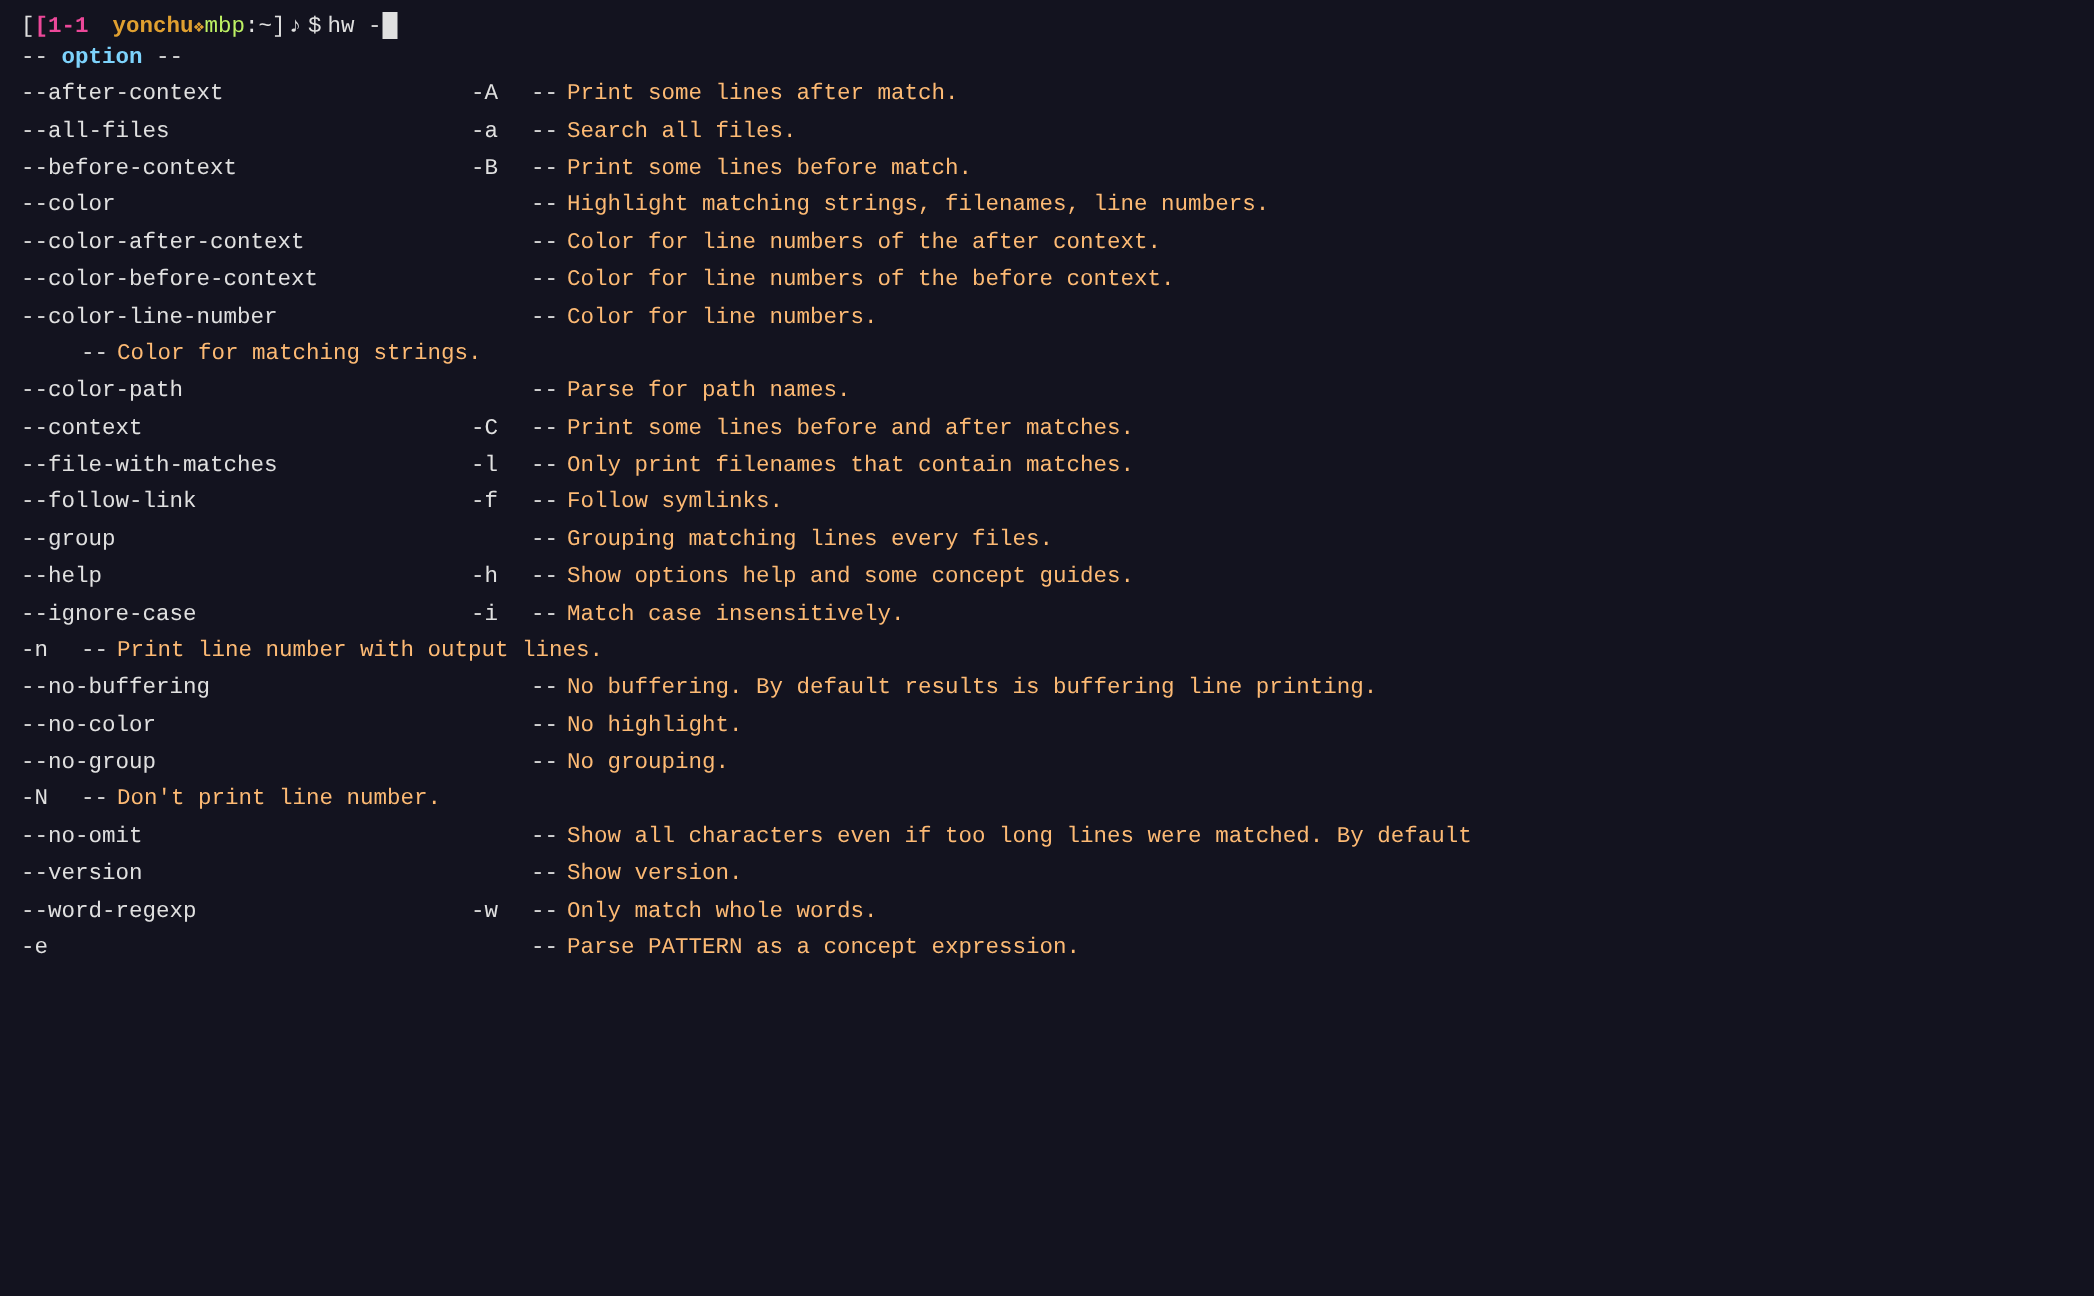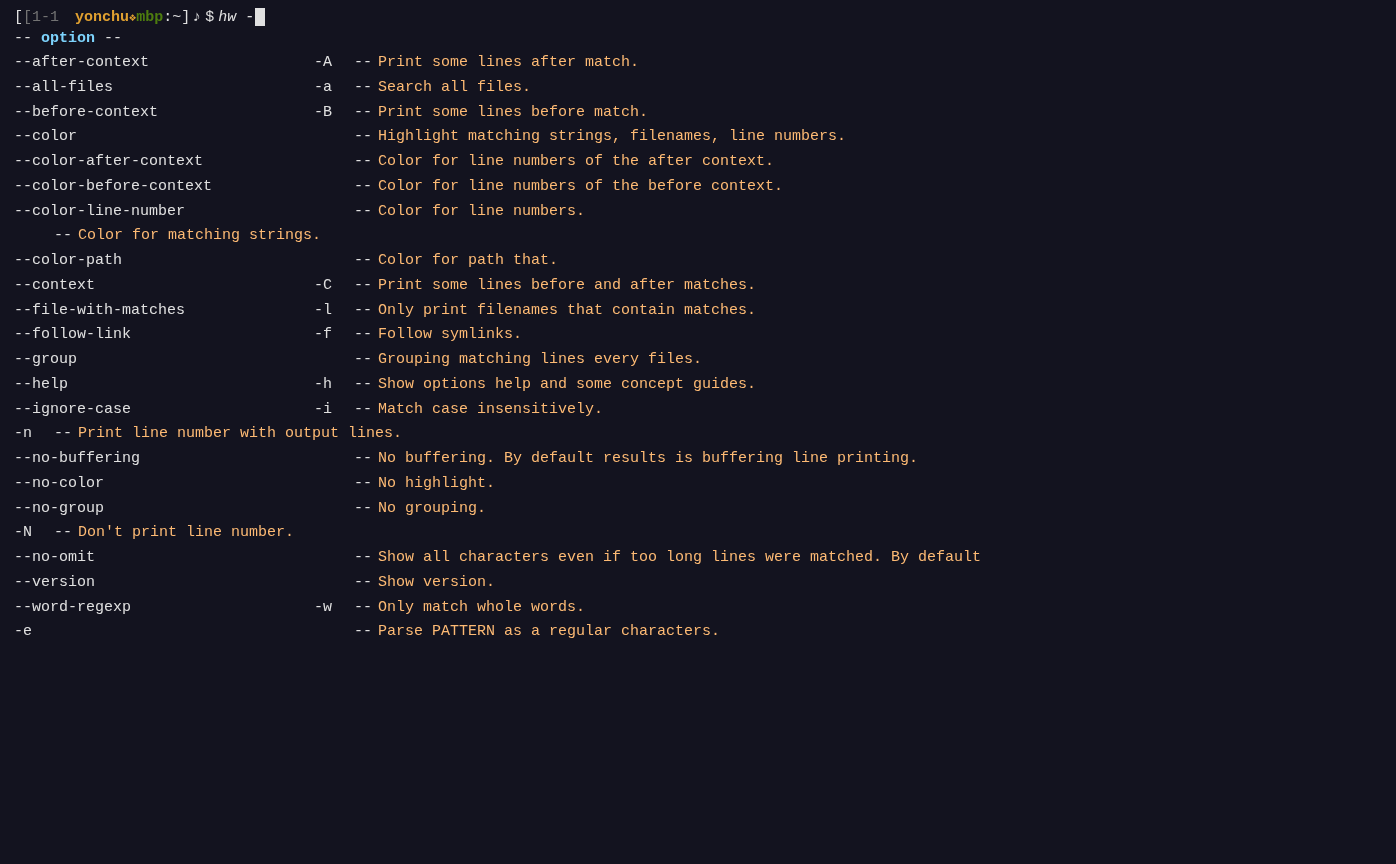--- a/index.html
+++ b/index.html
@@ -30,58 +30,57 @@
       align-items: center;
       margin-bottom: 4px;
       white-space: nowrap;
     }
 
     .prompt-bracket {
       color: #e0e0e0;
     }
 
     .prompt-session {
-      color: #737373;
-      font-weight: normal;
+      color: #ec4899;
+      font-weight: bold;
     }
 
     .prompt-user {
       color: #e0a030;
       font-weight: bold;
       margin-left: 16px;
     }
 
     .prompt-diamond {
       color: #e0a030;
       font-size: 12px;
     }
 
     .prompt-host {
-      color: #4d7c0f;
-      font-weight: bold;
+      color: #bef264;
+      font-weight: normal;
     }
 
     .prompt-path {
       color: #e0e0e0;
     }
 
     .prompt-music {
       color: #e0e0e0;
       margin-left: 2px;
     }
 
     .prompt-dollar {
       color: #e0e0e0;
       margin-left: 4px;
     }
 
     .prompt-command {
       color: #e0e0e0;
       margin-left: 4px;
-      font-style: italic;
     }
 
     .prompt-cursor {
       display: inline-block;
       background-color: #e0e0e0;
       width: 10px;
       height: 18px;
       vertical-align: middle;
       margin-left: 1px;
     }
@@ -200,21 +199,21 @@
       </div>
       <div class="option-row">
         <span class="opt-short"></span>
         <span class="opt-separator">--</span>
         <span class="opt-desc">Color for matching strings.</span>
       </div>
       <div class="option-row">
         <span class="opt-long">--color-path</span>
         <span class="opt-short"></span>
         <span class="opt-separator">--</span>
-        <span class="opt-desc">Color for path that.</span>
+        <span class="opt-desc">Parse for path names.</span>
       </div>
       <div class="option-row">
         <span class="opt-long">--context</span>
         <span class="opt-short">-C</span>
         <span class="opt-separator">--</span>
         <span class="opt-desc">Print some lines before and after matches.</span>
       </div>
       <div class="option-row">
         <span class="opt-long">--file-with-matches</span>
         <span class="opt-short">-l</span>
@@ -288,16 +287,16 @@
       <div class="option-row">
         <span class="opt-long">--word-regexp</span>
         <span class="opt-short">-w</span>
         <span class="opt-separator">--</span>
         <span class="opt-desc">Only match whole words.</span>
       </div>
       <div class="option-row">
         <span class="opt-long">-e</span>
         <span class="opt-short"></span>
         <span class="opt-separator">--</span>
-        <span class="opt-desc">Parse PATTERN as a regular characters.</span>
+        <span class="opt-desc">Parse PATTERN as a concept expression.</span>
       </div>
     </div>
 </div>
 
 </body></html>

